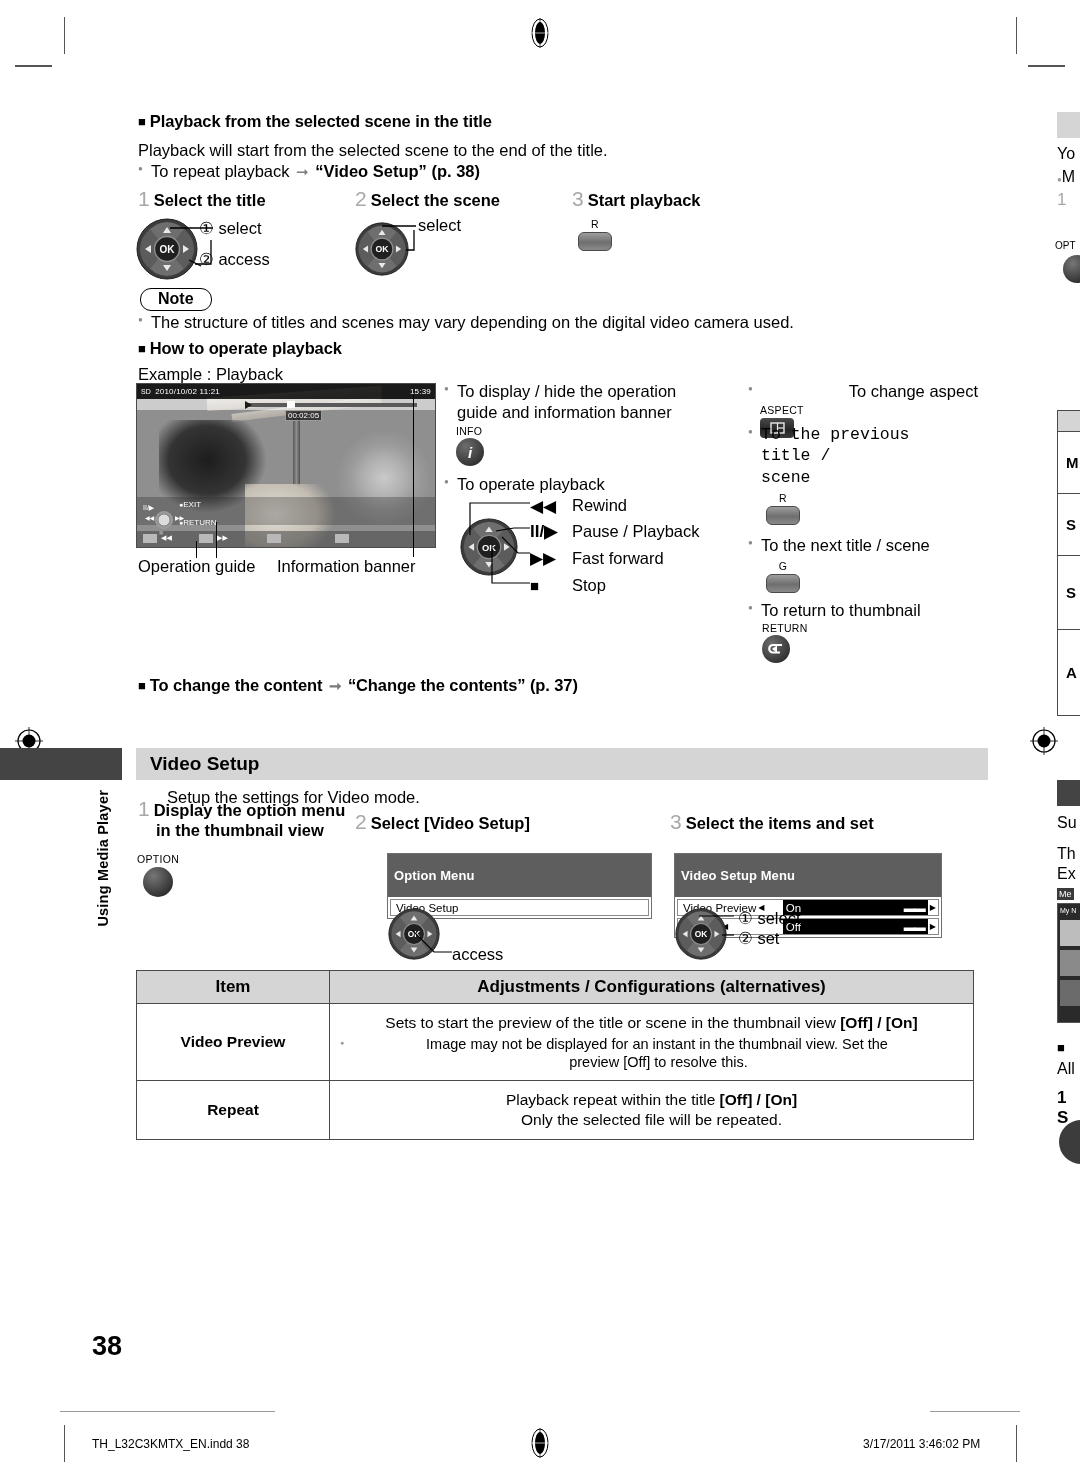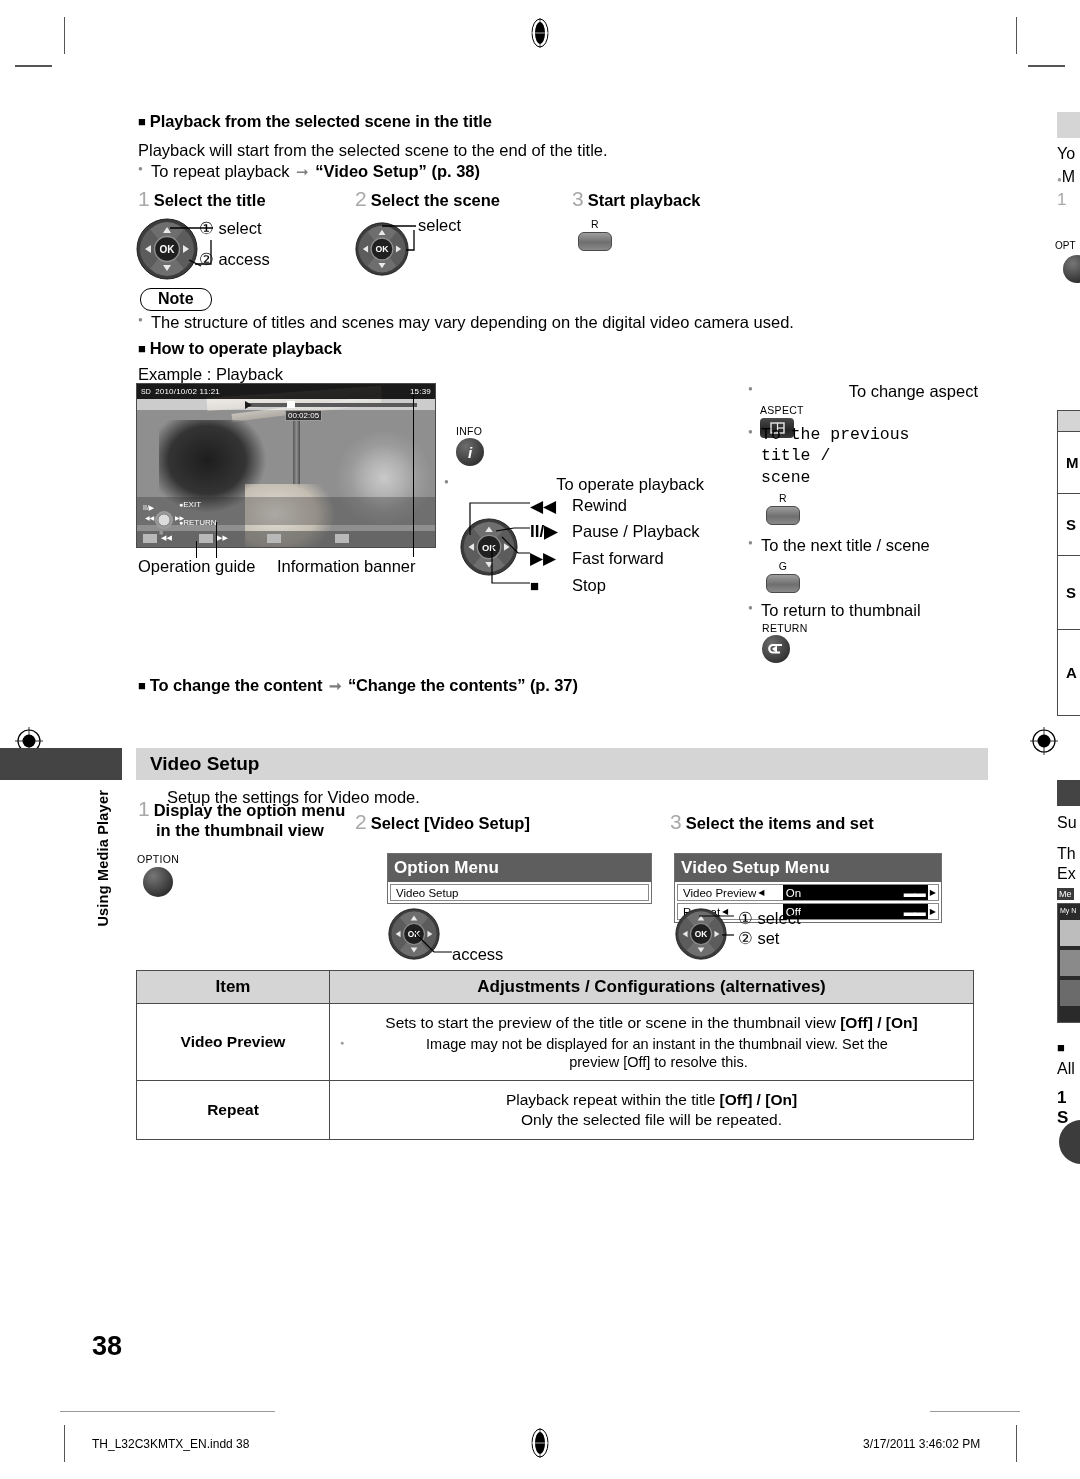--- a/index.html
+++ b/index.html
@@ -106,22 +106,22 @@
   .tv-bottombar {
     position:absolute; left:0; right:0; bottom:0; height: 16px;
     background: rgba(70,70,70,.55);
   }
   .tv-chip { position:absolute; height:9px; background:#b9b9b9; }
   .leader { position:absolute; background:#000; }
 
   
   .osd { position: absolute; border: 1px solid #6f6f6f; }
   .osd-title {
-    background: #5e5e5e; color: #fff; font-size: 17px; font-weight: bold;
-    padding: 4px 6px; letter-spacing: .1px;
+    background: #5e5e5e; color: #fff; font-size: 13px; font-weight: bold;
+    padding: 14px 6px; letter-spacing: .1px;
   }
   .osd-row {
     display: flex; align-items: center; background: #fff;
     border: 1px solid #8a8a8a; margin: 2px; height: 17px;
     font-size: 11.5px;
   }
   .osd-row .lbl { padding-left: 5px; flex: 0 0 auto; }
   .osd-row .val {
     background: #000; color: #fff; flex: 1; height: 100%;
     display: flex; align-items: center; justify-content: space-between;
@@ -334,28 +334,32 @@
     </div>
   </div>
 
   <div class="leader" style="left:196px; top:541px; width:1px; height:17px;"></div>
   <div class="leader" style="left:216px; top:522px; width:1px; height:36px;"></div>
   <div class="leader" style="left:413px; top:395px; width:1px; height:162px;"></div>
 
   <div class="body-t" style="position:absolute; left:138px; top:556px;">Operation guide</div>
   <div class="body-t" style="position:absolute; left:277px; top:556px;">Information banner</div>
 
+  <div class="bullet" style="position:absolute; left:444px; top:381px; width:270px;">
+    <span>To display / hide the operation</span><br>
+    <span>guide and information banner</span>
+  </div>
   <div style="position:absolute; left:456px; top:425px;">
     <div class="btn-label">INFO</div>
     <div class="roundbtn" style="margin-top:1px;">
       <span>i</span>
     </div>
   </div>
 
-  <div class="bullet" style="position:absolute; left:444px; top:474px; width:260px;text-align:right;">To operate playback</div>
+  <div class="bullet" style="position:absolute; left:444px; top:474px; width:260px;">To operate playback</div>
 
   <div class="dpad" style="position:absolute; left:460px; top:518px;">
     <svg width="58" height="58" viewBox="0 0 62 62">
       <circle cx="31" cy="31" r="30" fill="#3c3c3c"></circle>
       <circle cx="31" cy="31" r="30" fill="none" stroke="#1f1f1f" stroke-width="1"></circle>
       <path d="M31 4 A27 27 0 0 1 52 16 L40 24 A14 14 0 0 0 22 24 L10 16 A27 27 0 0 1 31 4Z" fill="#6e6e6e"></path>
       <path d="M31 58 A27 27 0 0 1 10 46 L22 38 A14 14 0 0 0 40 38 L52 46 A27 27 0 0 1 31 58Z" fill="#6e6e6e"></path>
       <path d="M4 31 A27 27 0 0 1 14 11 L23 22 A14 14 0 0 0 23 40 L14 51 A27 27 0 0 1 4 31Z" fill="#5c5c5c"></path>
       <path d="M58 31 A27 27 0 0 0 48 11 L39 22 A14 14 0 0 1 39 40 L48 51 A27 27 0 0 0 58 31Z" fill="#5c5c5c"></path>
       <circle cx="31" cy="31" r="12.5" fill="#202020"></circle>

